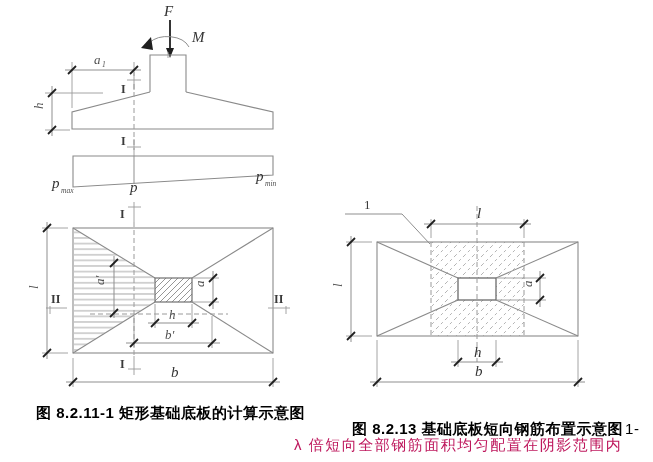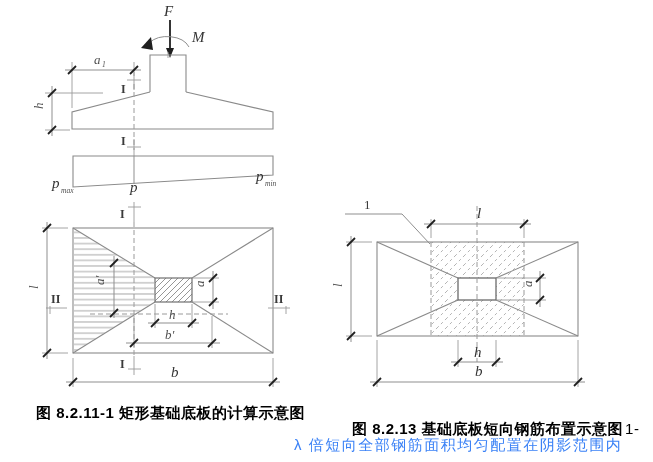--- a/index.html
+++ b/index.html
@@ -259,15 +259,15 @@
 </svg>
 
 <div id="caption-left" class="caption">
   <span>图 8.2.11-1 矩形基础底板的计算示意图</span>
 </div>
 
 <div id="caption-right" class="caption">
   <span>图 8.2.13 基础底板短向钢筋布置示意图</span><span class="legend-ref">1-</span>
 </div>
 
-<div id="footnote" style="color: #3b82f6;">λ 倍短向全部钢筋面积均匀配置在阴影范围内</div>
+<div id="footnote" style="color: #be185d;">λ 倍短向全部钢筋面积均匀配置在阴影范围内</div>
 
 </div>
 
 </body></html>

